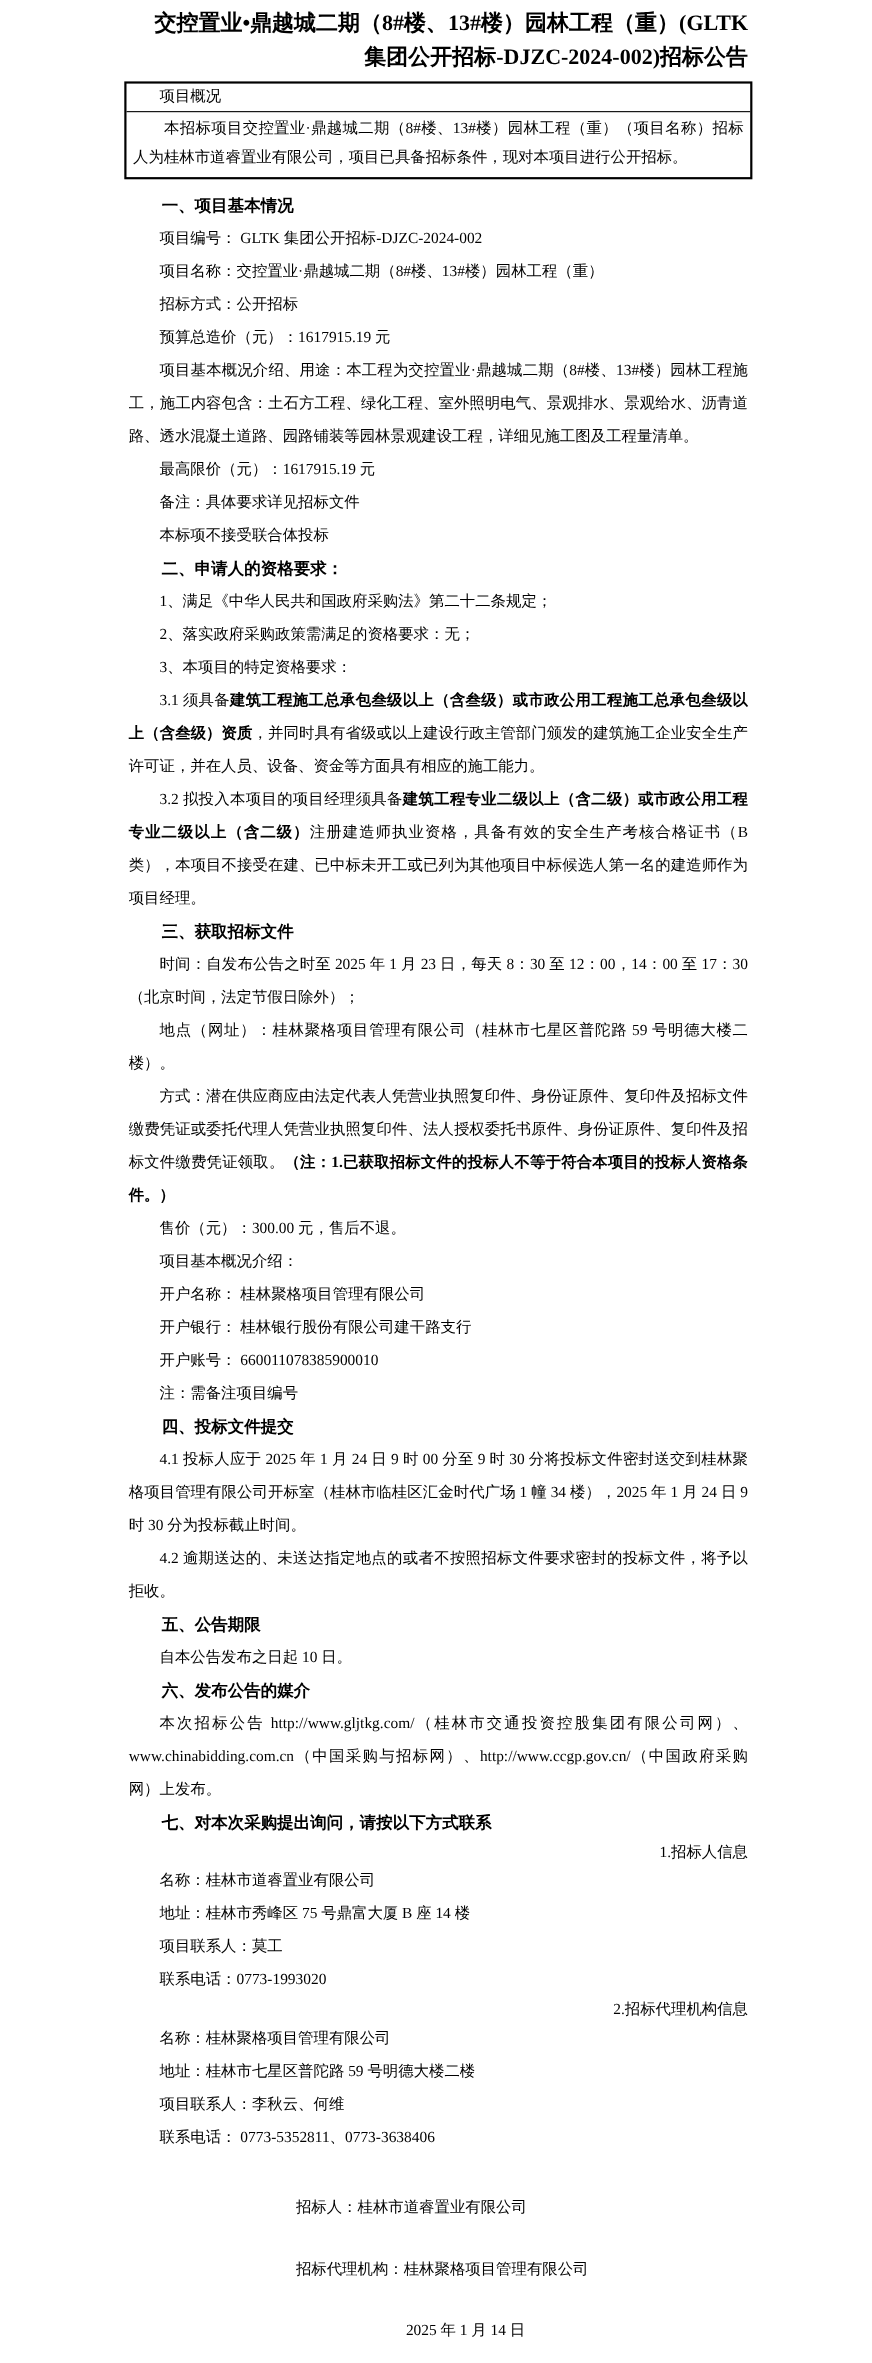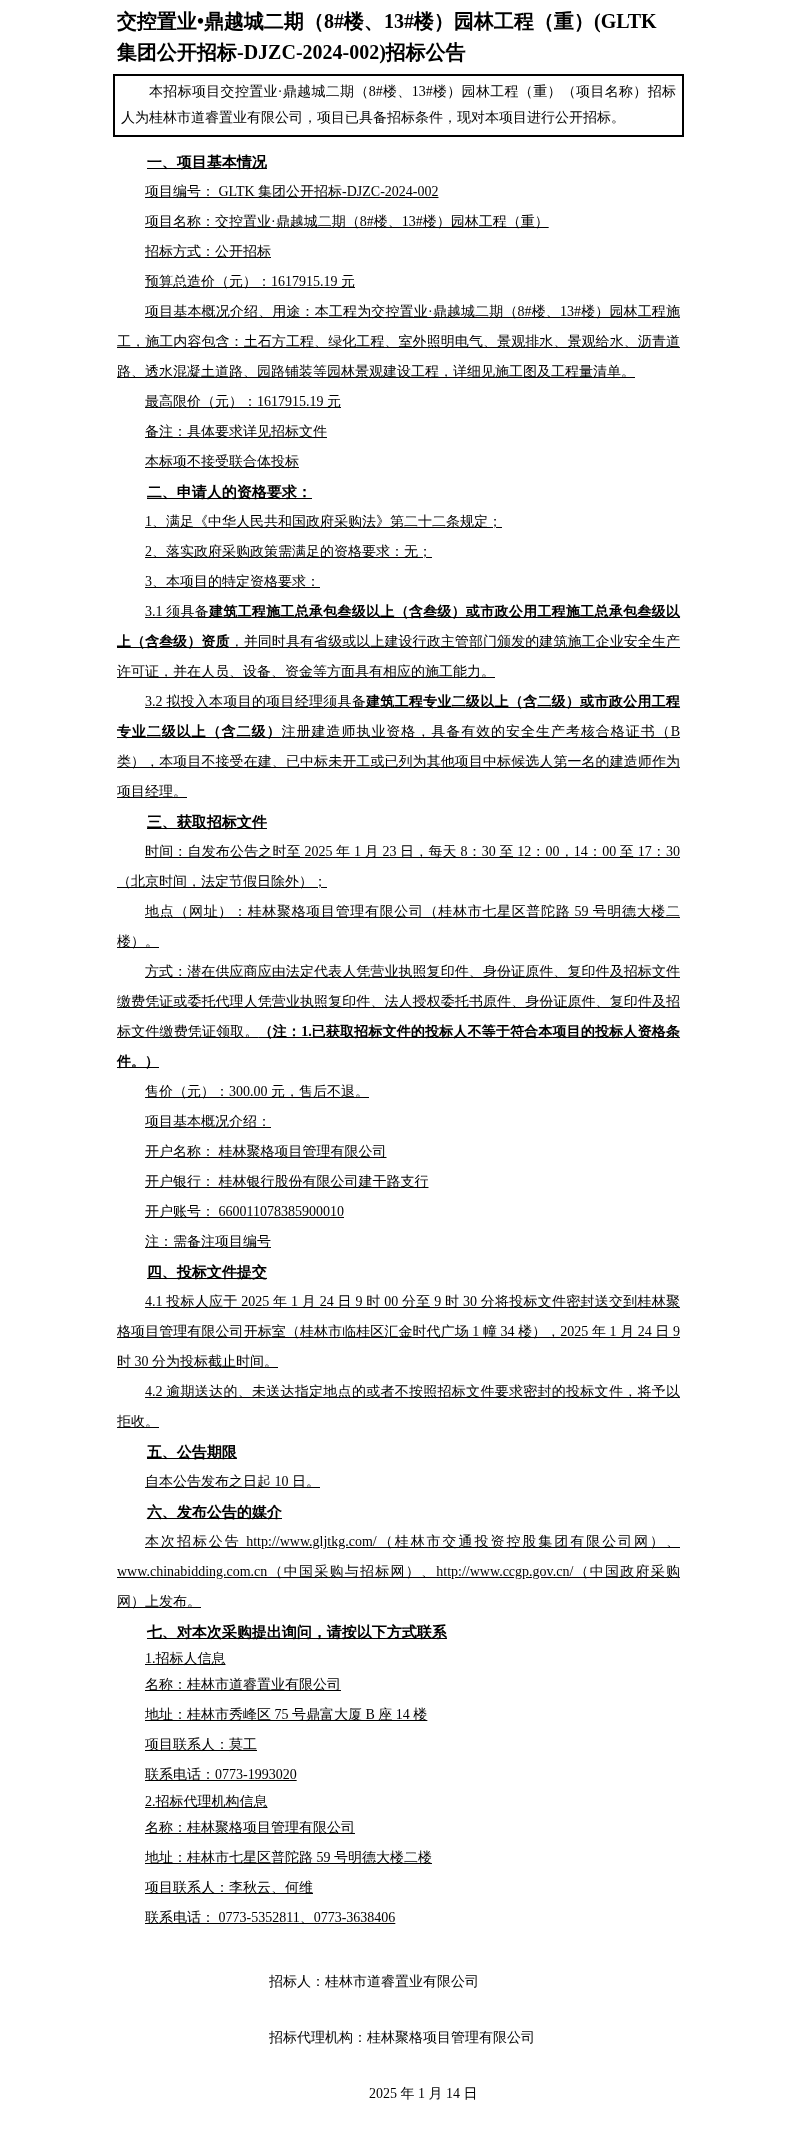--- a/index.html
+++ b/index.html
@@ -15,21 +15,21 @@
   .page {
     width: 793px;
     min-height: 2148px;
     box-sizing: border-box;
     padding: 6px 113px 20px 117px;
     background: #ffffff;
   }
   .doc-title {
     font-size: 20px;
     font-weight: bold;
-    text-align: left;
+    text-align: right;
     line-height: 31px;
     margin: 0 0 6px 0;
   }
   .overview-box {
     border: 2px solid #000000;
     margin: 0 -4px 10px -4px;
   }
   .overview-header {
     border-bottom: 1px solid #000000;
     padding: 4px 0 3px 30px;
@@ -38,37 +38,36 @@
   }
   .overview-body {
     padding: 3px 6px 4px 6px;
     font-size: 14px;
     line-height: 26px;
     text-indent: 2em;
     text-align: justify;
   }
   .doc-body {
     margin-top: 2px;
-    text-decoration: underline;
   }
   .doc-body p {
     margin: 0;
     font-size: 14px;
     line-height: 30px;
     text-indent: 2em;
     text-align: justify;
   }
   .doc-body p.heading {
     font-size: 15px;
     font-weight: bold;
     text-align: left;
   }
   .doc-body p.tight {
     line-height: 23px;
-    text-align: left;
+    text-align: right;
   }
   .doc-body span.b {
     font-weight: bold;
   }
   .doc-footer {
     margin-top: 34px;
     margin-left: 152px;
     font-size: 14px;
   }
   .doc-footer .sig-line {
@@ -82,20 +81,21 @@
   }
 </style>
 </head>
 <body>
 
 <div class="page">
 
   <h1 class="doc-title">交控置业•鼎越城二期（8#楼、13#楼）园林工程（重）(GLTK 集团公开招标-DJZC-2024-002)招标公告</h1>
 
   <div class="overview-box">
+    <div class="overview-header">项目概况</div>
     <div class="overview-body">本招标项目交控置业·鼎越城二期（8#楼、13#楼）园林工程（重）（项目名称）招标人为桂林市道睿置业有限公司，项目已具备招标条件，现对本项目进行公开招标。</div>
   </div>
 
   <div class="doc-body" id="doc-body">
       <p class="heading"><span>一、项目基本情况</span></p>
       <p class=""><span>项目编号： GLTK 集团公开招标-DJZC-2024-002</span></p>
       <p class=""><span>项目名称：交控置业·鼎越城二期（8#楼、13#楼）园林工程（重）</span></p>
       <p class=""><span>招标方式：公开招标</span></p>
       <p class=""><span>预算总造价（元）：1617915.19 元</span></p>
       <p class=""><span>项目基本概况介绍、用途：本工程为交控置业·鼎越城二期（8#楼、13#楼）园林工程施工，施工内容包含：土石方工程、绿化工程、室外照明电气、景观排水、景观给水、沥青道路、透水混凝土道路、园路铺装等园林景观建设工程，详细见施工图及工程量清单。</span></p>

